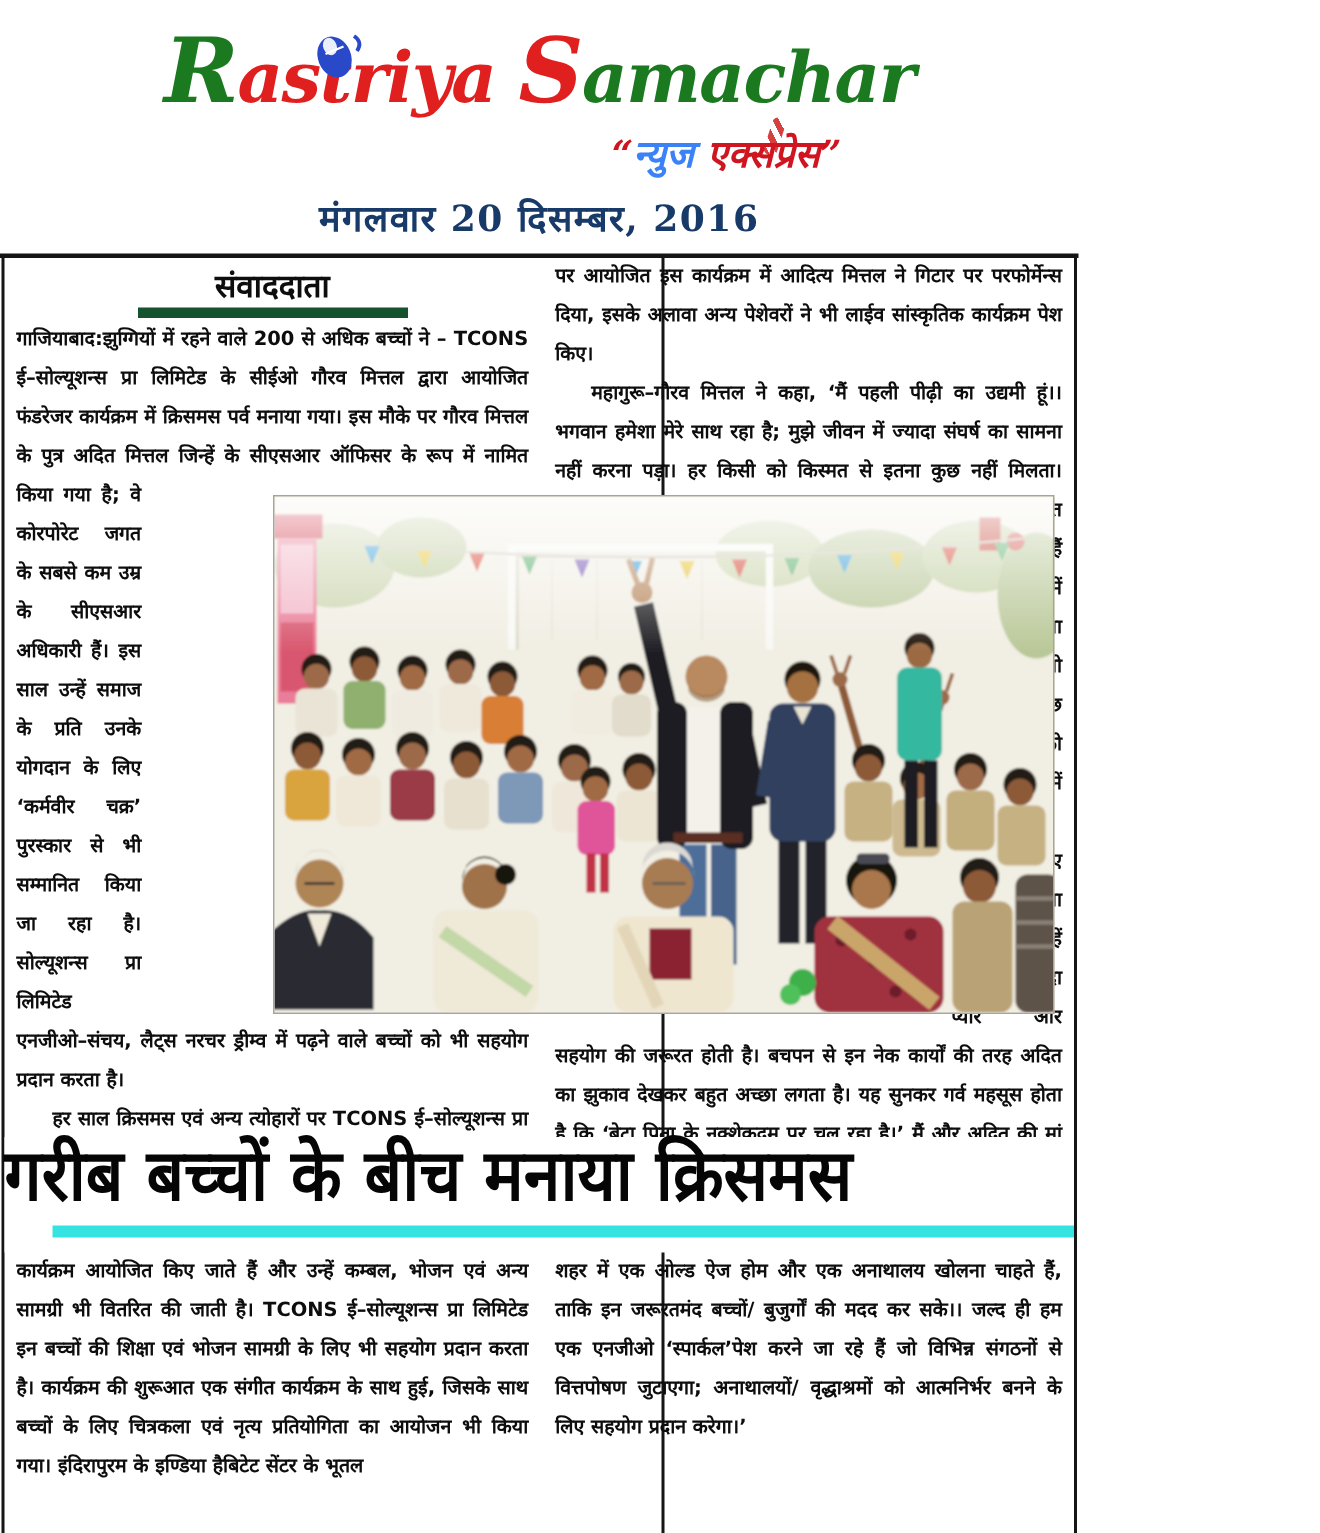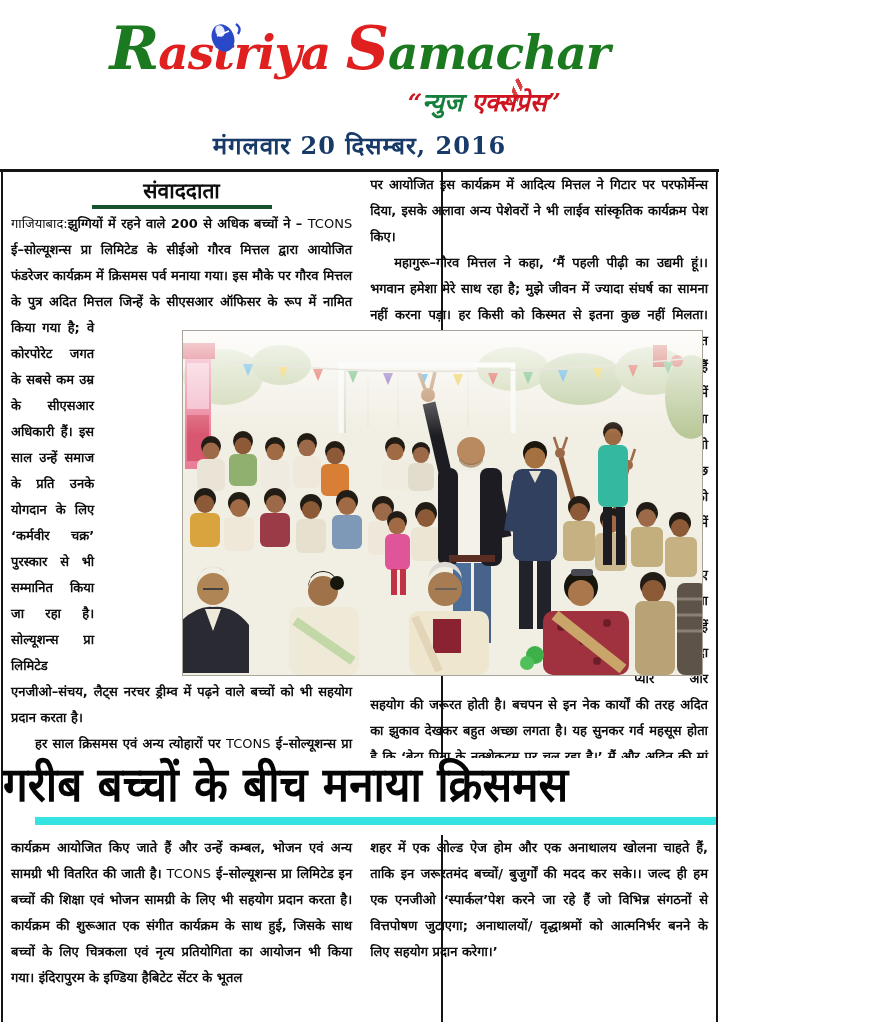--- a/index.html
+++ b/index.html
@@ -11,42 +11,42 @@
   .mast-title{position:absolute;top:18px;left:0;width:100%;text-align:center;
     font-family:"DejaVu Serif",serif;font-style:italic;font-weight:bold;
     font-size:47px;letter-spacing:-1px;line-height:60px;}
   .mast-title .cap{font-size:60px;}
   .green{color:#1b7a1f;} .red{color:#e01f1f;}
   .mouse-icon{position:absolute;top:20px;left:208px;z-index:3;}
   .candy{position:absolute;top:78px;left:512px;width:9px;height:26px;transform:rotate(18deg);
     background:repeating-linear-gradient(45deg,#d42a2a 0 4px,#fff 4px 8px);border-radius:4px;opacity:.9;}
   .tagline{position:absolute;top:84px;right:158px;font-family:"DejaVu Serif",serif;
     font-style:italic;font-weight:bold;font-size:25px;}
-  .tag-blue{color:#15803d;} .tag-red{color:#cf1620;}
+  .tag-blue{color:#3b82f6;} .tag-red{color:#cf1620;}
 
   .dateline{margin-top:0;text-align:center;font-family:"DejaVu Serif",serif;
     font-weight:bold;font-size:24px;color:#173a68;letter-spacing:1px;}
   .top-rule{height:3px;background:#151515;margin-top:8px;}
 
   
   .article{position:relative;margin:0 1px;height:851px;
     border-left:2px solid #151515;border-right:2px solid #151515;border-bottom:3px solid #151515;
     background:#fff;}
   .col-divider{position:absolute;left:438px;top:0;width:2px;height:100%;background:#151515;z-index:0;}
 
   .row-top{position:relative;display:flex;height:586px;overflow:hidden;z-index:1;}
   .row-bottom{position:relative;display:flex;height:188px;overflow:hidden;z-index:1;}
   .lcol{width:430px;padding:0 6px 0 8px;box-sizing:border-box;}
   .rcol{width:432px;padding:0 8px 0 12px;box-sizing:border-box;}
 
   .body-txt{font-size:13px;line-height:26px;text-align:justify;color:#0d0d0d;font-weight:600;margin:0;}
-  .b{font-weight:400;}
+  .b{font-weight:700;}
   .indent{text-indent:24px;}
   .byline{width:180px;margin:4px auto 2px auto;text-align:center;font-weight:800;font-size:21px;
-    color:#0d0d0d;border-bottom:4px solid #14532d;padding-bottom:1px;}
+    color:#0d0d0d;border-bottom:7px solid #14532d;padding-bottom:1px;}
 
   .ph-sp-left{float:right;width:250px;height:342px;margin:2px 0 4px 8px;}
   .ph-sp-right{float:left;width:254px;height:350px;margin:2px 10px 4px 0;}
 
   .photo{position:absolute;left:179px;top:158px;width:519px;height:344px;z-index:3;
     border:1px solid #a8a49a;background:#f1eee3;overflow:hidden;}
   .photo svg{display:block;}
 
   .headline-band{position:relative;z-index:2;background:#fff;height:77px;text-align:left;}
   .headline{font-family:"DejaVu Serif",serif;font-weight:800;font-size:44px;line-height:54px;

